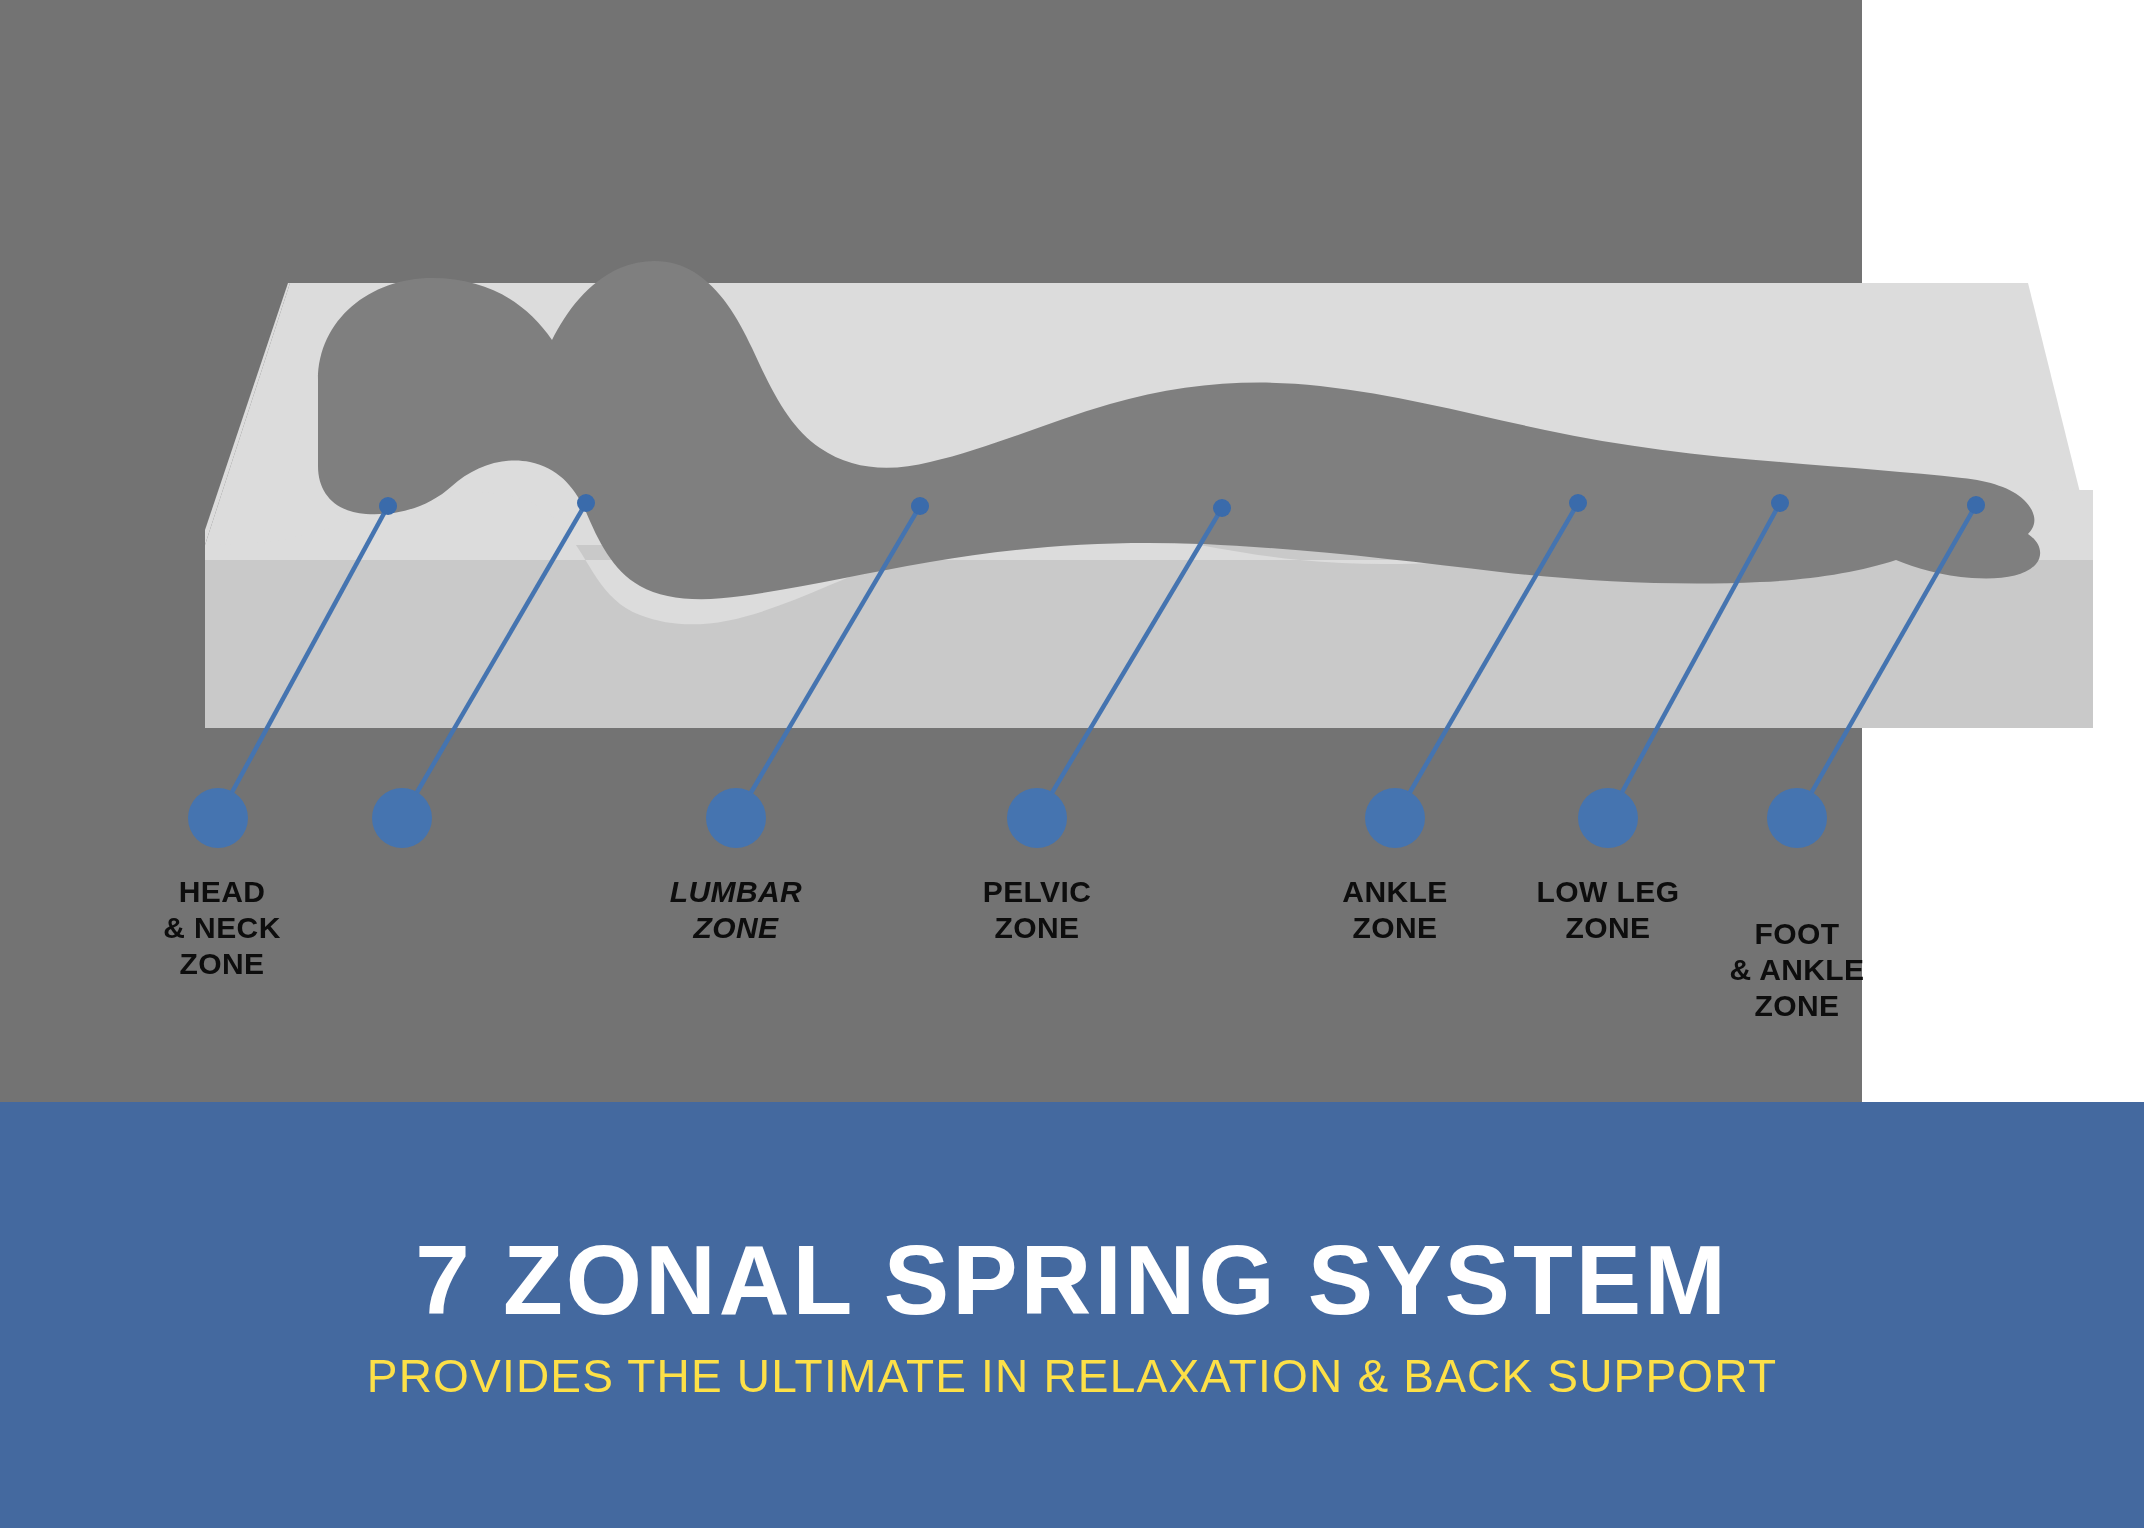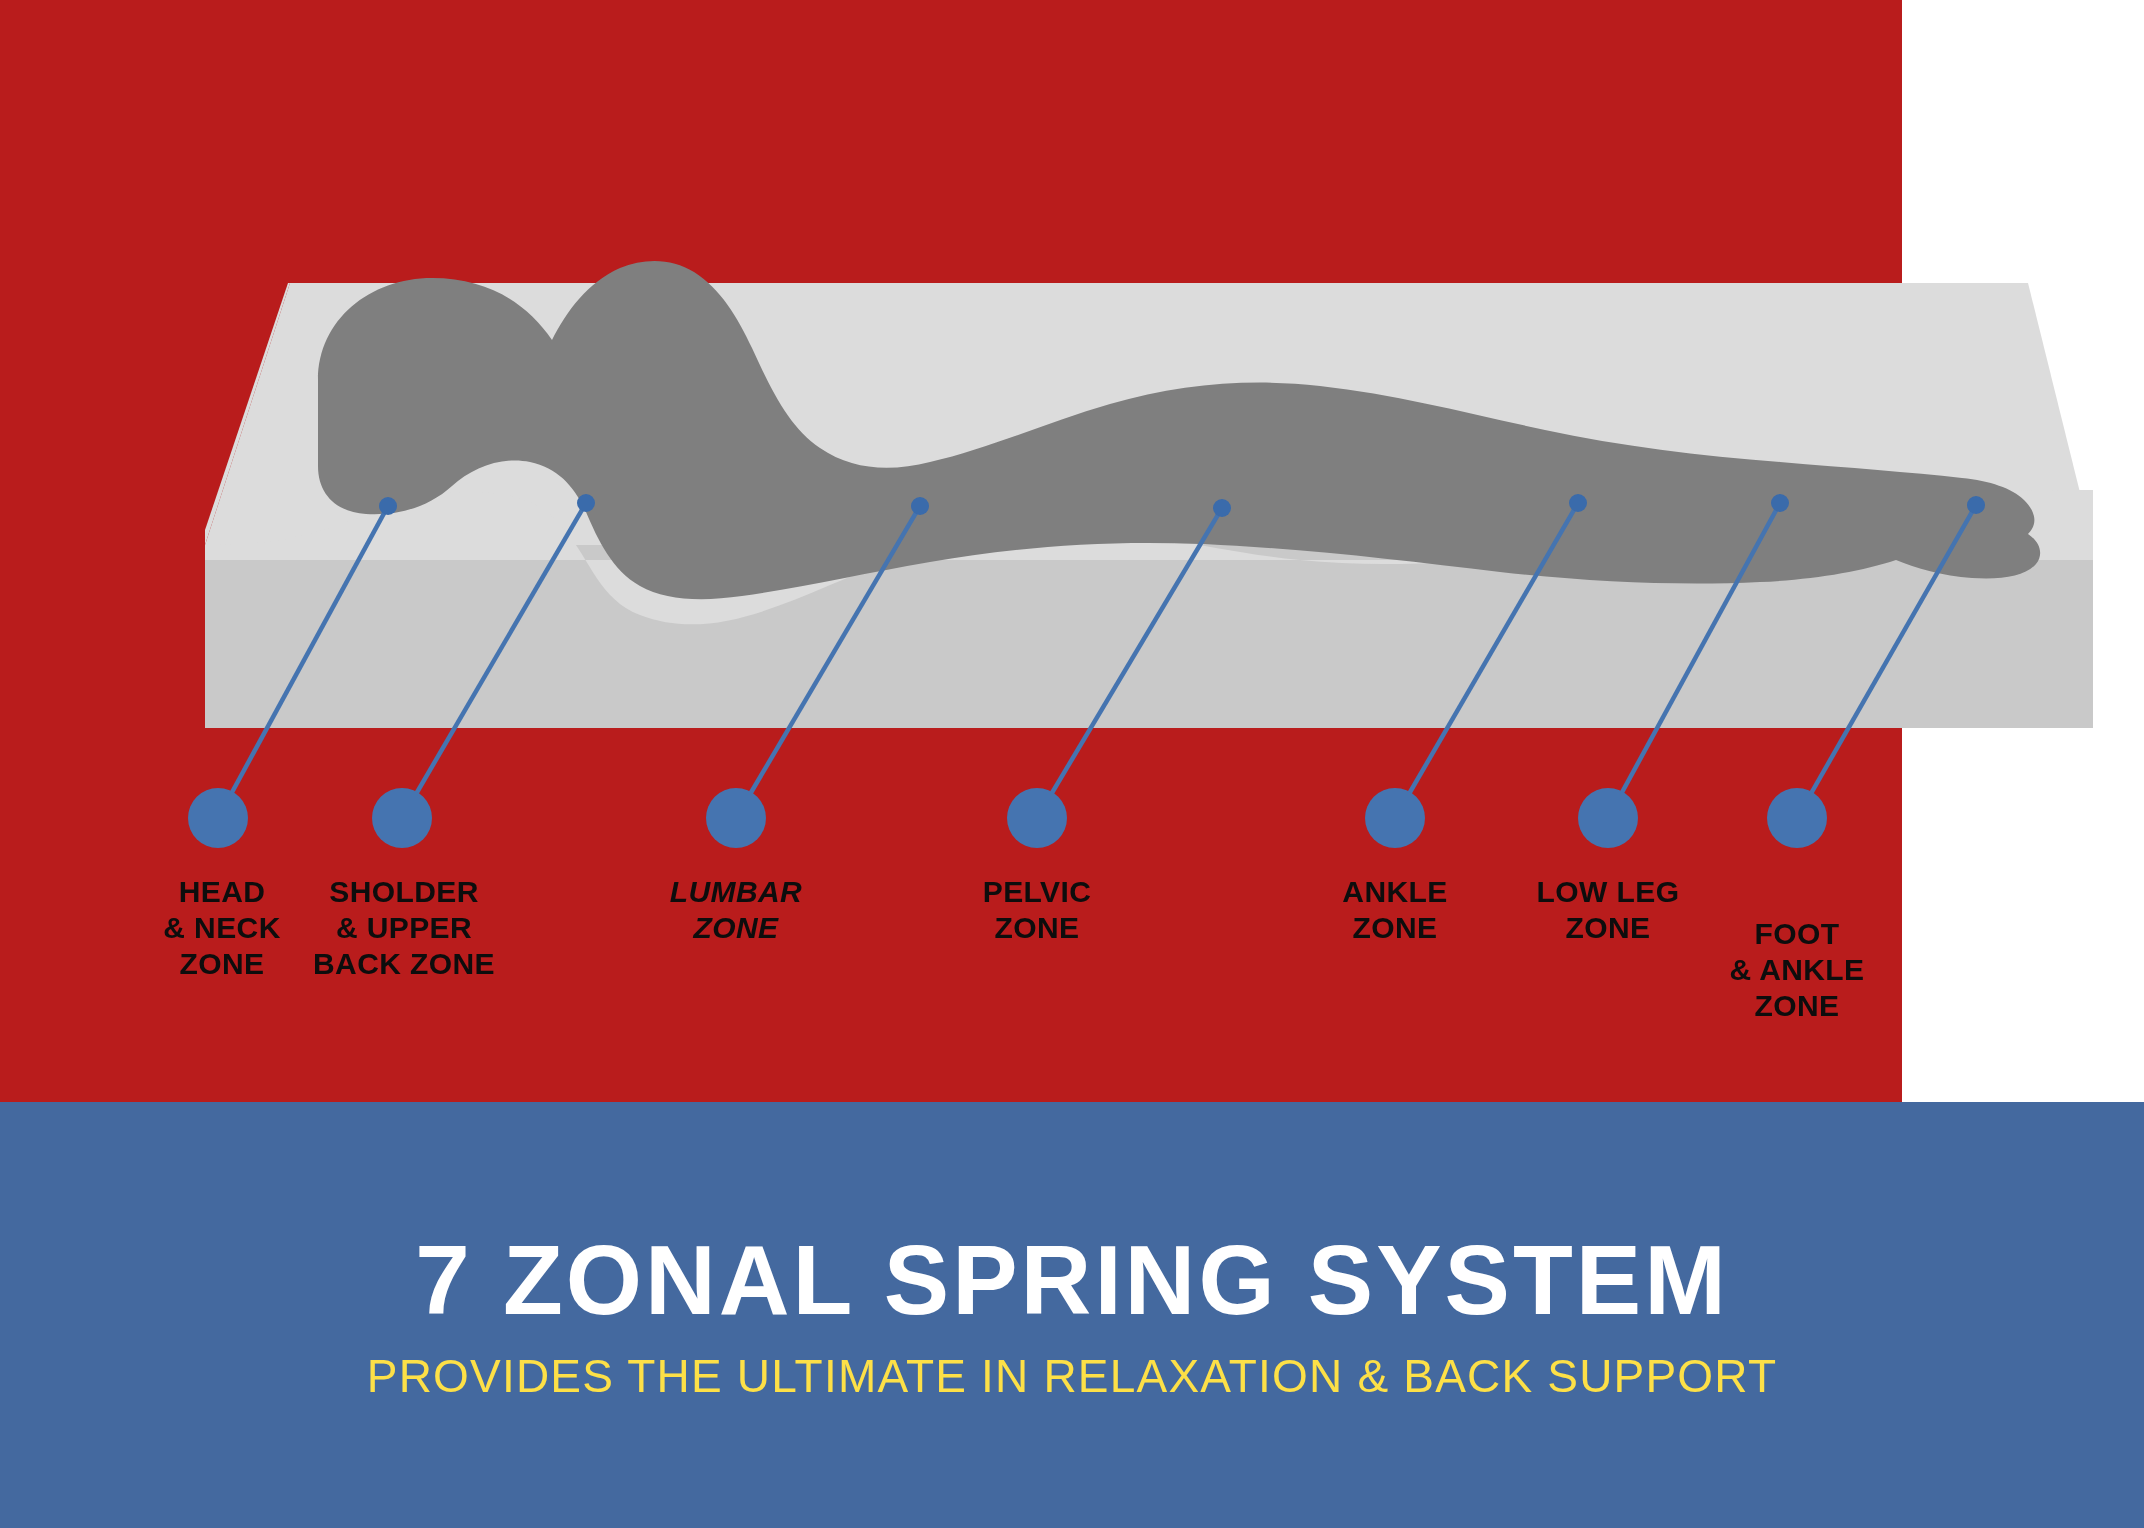--- a/index.html
+++ b/index.html
@@ -19,22 +19,21 @@
     width: 2144px;
     height: 1528px;
     background: #ffffff;
   }
   .diagram-area {
     position: absolute;
     left: 0;
     top: 0;
     width: 1862px;
     height: 1102px;
-    background: #b91c1c;
-    padding-left: 40px;
+    background: #737373;
   }
   .diagram-svg {
     position: absolute;
     left: 0;
     top: 0;
     width: 2144px;
     height: 1102px;
     display: block;
   }
   .labels-layer {
@@ -179,23 +178,20 @@
         <circle cx="1608" cy="818" r="30"></circle>
         <circle cx="1797" cy="818" r="30"></circle>
       </g>
 
     </svg>
 
     <div class="labels-layer">
       <div class="zone-label" style="left:222px; top:874px;">HEAD
 &amp; NECK
 ZONE</div>
-      <div class="zone-label" style="left:404px; top:874px;">SHOLDER
-&amp; UPPER
-BACK ZONE</div>
       <div class="zone-label" style="left:736px; top:874px;font-style:italic;">LUMBAR
 ZONE</div>
       <div class="zone-label" style="left:1037px; top:874px;">PELVIC
 ZONE</div>
       <div class="zone-label" style="left:1395px; top:874px;">ANKLE
 ZONE</div>
       <div class="zone-label" style="left:1608px; top:874px;">LOW LEG
 ZONE</div>
       <div class="zone-label" style="left:1797px; top:874px;margin-top:42px;">FOOT
 &amp; ANKLE

